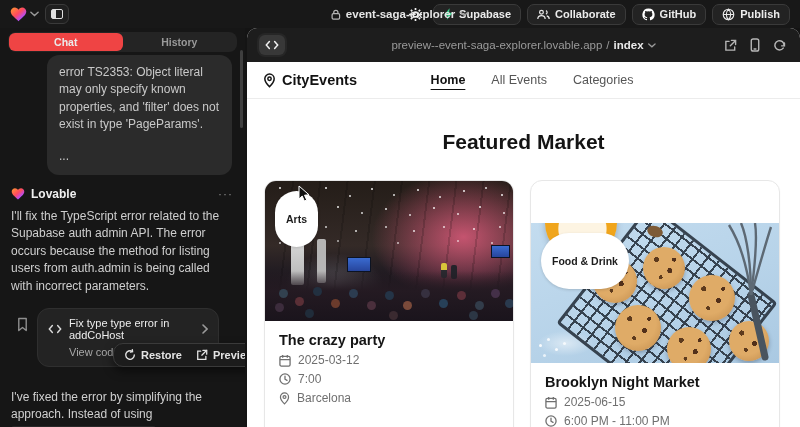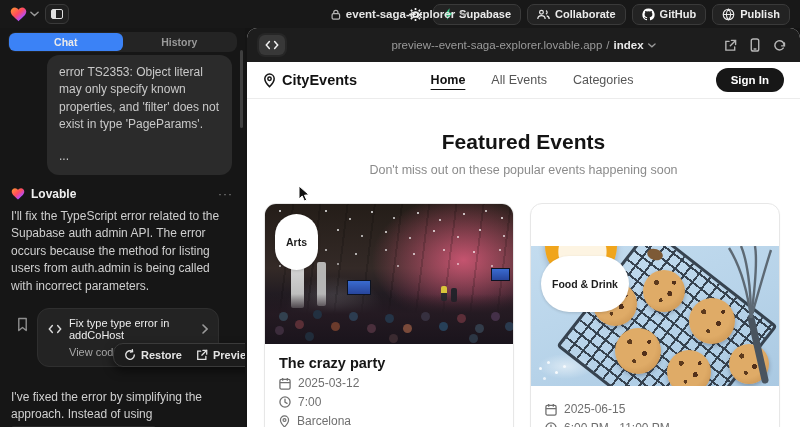--- a/index.html
+++ b/index.html
@@ -30,21 +30,21 @@
   
   .main { display:flex; height:399px; }
 
   
   .chat { position:relative; width:245px; flex:0 0 245px; background:#161616;
     overflow:hidden; color:#d4d4d4; }
   .tabs { margin:4px 8px 0 8px; background:#242424; border-radius:8px; display:flex;
     padding:1px; height:20px; }
   .tab { flex:1; display:flex; align-items:center; justify-content:center;
     font-size:10.5px; font-weight:600; color:#9a9a9a; border-radius:6px; cursor:pointer; }
-  .tab.active { background:#3b82f6; color:#eaeaea;text-align:center; }
+  .tab.active { background:#ef4444; color:#eaeaea;text-align:center; }
   .bubble { margin:3px 13px 0 47px; background:#2b2b2b; border-radius:12px;
     padding:9px 12px 10px 12px; font-size:12px; line-height:1.45; color:#c9c9c9; }
   .bubble .dots { margin-top:14px; color:#c9c9c9; }
   .lov-header { display:flex; align-items:center; gap:6px; margin:12px 12px 0 11px; }
   .lov-name { font-size:12px; font-weight:700; color:#f0f0f0; }
   .lov-menu { margin-left:auto; color:#8a8a8a; font-size:12px; letter-spacing:1px;
     cursor:pointer; }
   .msg { margin:7px 14px 0 11px; font-size:12px; line-height:1.45; color:#cfcfcf; }
   .code-inline { font-family:"DejaVu Sans Mono", monospace; font-size:10.5px;
     background:rgba(255,255,255,.08); border-radius:3px; padding:0 3px; color:#dcdcdc; }
@@ -403,26 +403,24 @@
                 <circle cx="7" cy="6.5" r="1.9"></circle>
               </svg>
           </span>
           <span>CityEvents</span>
         </div>
         <nav class="site-nav">
           <a class="active">Home</a>
           <a>All Events</a>
           <a>Categories</a>
         </nav>
-        <div class="signin">Sign In</div>
       </header>
 
       <div class="hero">
-        <h1>Featured Events</h1>
-        <p>Don't miss out on these popular events happening soon</p>
+        <h1>Featured Market</h1>
       </div>
 
       <div class="cards">
 
         <div class="card">
           <div class="card-img img-conf">
             <span class="lights"></span>
             <span class="pillar1"></span>
               <span class="pillar2"></span>
             <span class="screen1"></span>
@@ -483,20 +481,21 @@
                 <path d="M28 72L42 134" stroke="#49545f" stroke-width="7" stroke-linecap="round"></path>
                 <path d="M28 72C24 42 16 18 6 2" stroke="#5d6974" stroke-width="2.4"></path>
                 <path d="M28 72C28 42 24 14 18 0" stroke="#5d6974" stroke-width="2.4"></path>
                 <path d="M28 72C32 42 34 12 32 0" stroke="#5d6974" stroke-width="2.4"></path>
                 <path d="M28 72C36 44 44 16 48 4" stroke="#5d6974" stroke-width="2.4"></path>
               </svg>
             </span>
             <span class="badge">Food &amp; Drink</span>
           </div>
           <div class="card-body">
+            <div class="card-title">Brooklyn Night Market</div>
             <div class="meta">
               <span>
                 <svg width="12" height="13" viewBox="0 0 13 14" fill="none" stroke="#6f6f6f" stroke-width="1.4">
                     <rect x="1" y="2.5" width="11" height="10.5" rx="1.5"></rect>
                     <path d="M1 6h11M4 1v3M9 1v3"></path>
                   </svg>
               </span>
               <span>2025-06-15</span>
             </div>
             <div class="meta">

